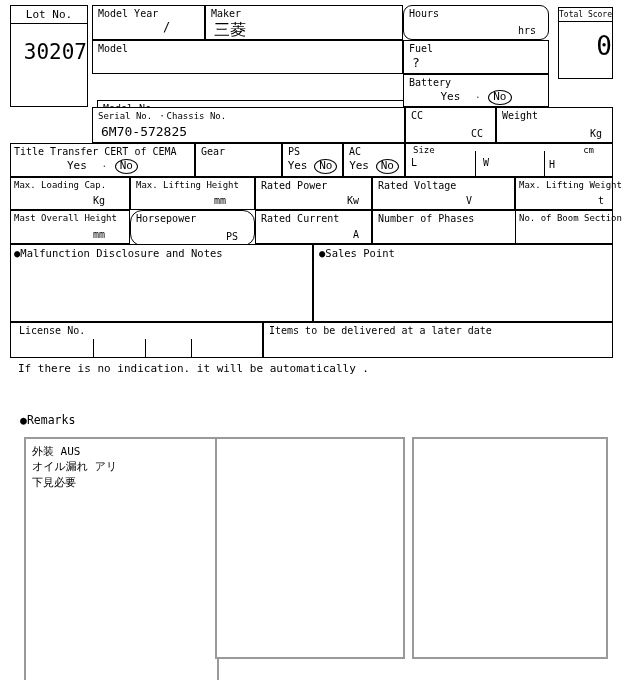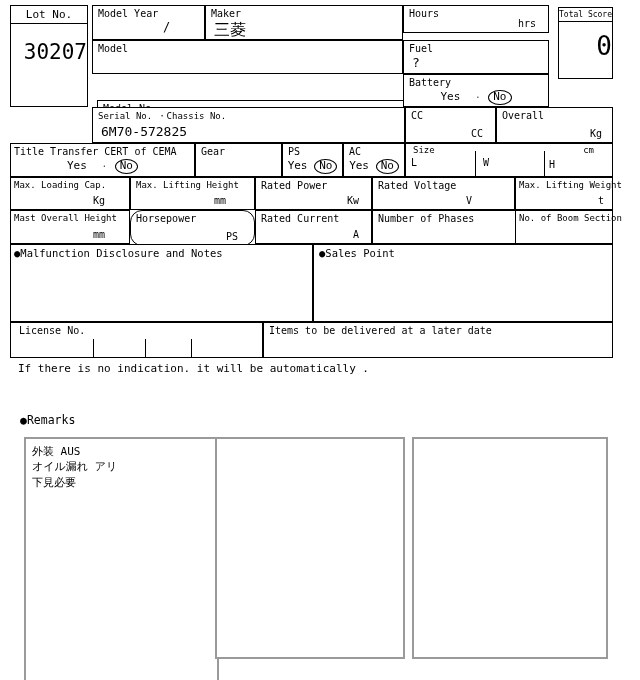--- a/index.html
+++ b/index.html
@@ -35,21 +35,21 @@
   </div>
 
   <div class="cell" style="left:92px;top:5px;width:113px;height:35px;">
     <span class="lbl">Model Year</span>
     <span class="val" style="padding-left:70px;font-size:12px;">/</span>
   </div>
   <div class="cell" style="left:205px;top:5px;width:198px;height:35px;">
     <span class="lbl">Maker</span>
     <span class="val" style="font-size:16px;">三菱</span>
   </div>
-  <div class="cell" style="left:403px;top:5px;width:146px;height:28px;">
+  <div class="cell" style="left:403px;top:5px;width:146px;height:35px;border-radius:9px;">
     <span class="lbl">Hours</span>
     <span class="unit">hrs</span>
   </div>
 
   <div class="cell" style="left:92px;top:40px;width:311px;height:34px;">
     <span class="lbl">Model</span>
   </div>
   <div class="cell" style="left:403px;top:40px;width:146px;height:34px;">
     <span class="lbl">Fuel</span>
     <span class="val">?</span>
@@ -68,21 +68,21 @@
 
   <div class="cell" style="left:92px;top:107px;width:313px;height:36px;">
     <span class="lbl lbl-sm">Serial No. ・Chassis No.</span>
     <span class="val">6M70-572825</span>
   </div>
   <div class="cell" style="left:405px;top:107px;width:91px;height:36px;">
     <span class="lbl">CC</span>
     <span class="unit">CC</span>
   </div>
   <div class="cell" style="left:496px;top:107px;width:117px;height:36px;">
-    <span class="lbl">Overall</span>
+    <span class="lbl">Weight</span>
     <span class="unit" style="right:10px;">Kg</span>
   </div>
 
   <div class="cell" style="left:10px;top:143px;width:185px;height:34px;">
     <span class="lbl" style="padding-left:3px;">Title Transfer CERT of CEMA</span>
     <span class="yesno">
       <span>Yes</span>&nbsp;&nbsp;<span style="font-size:8px;">・</span>&nbsp;<span class="circ">No</span>
     </span>
   </div>
   <div class="cell" style="left:195px;top:143px;width:87px;height:34px;">

